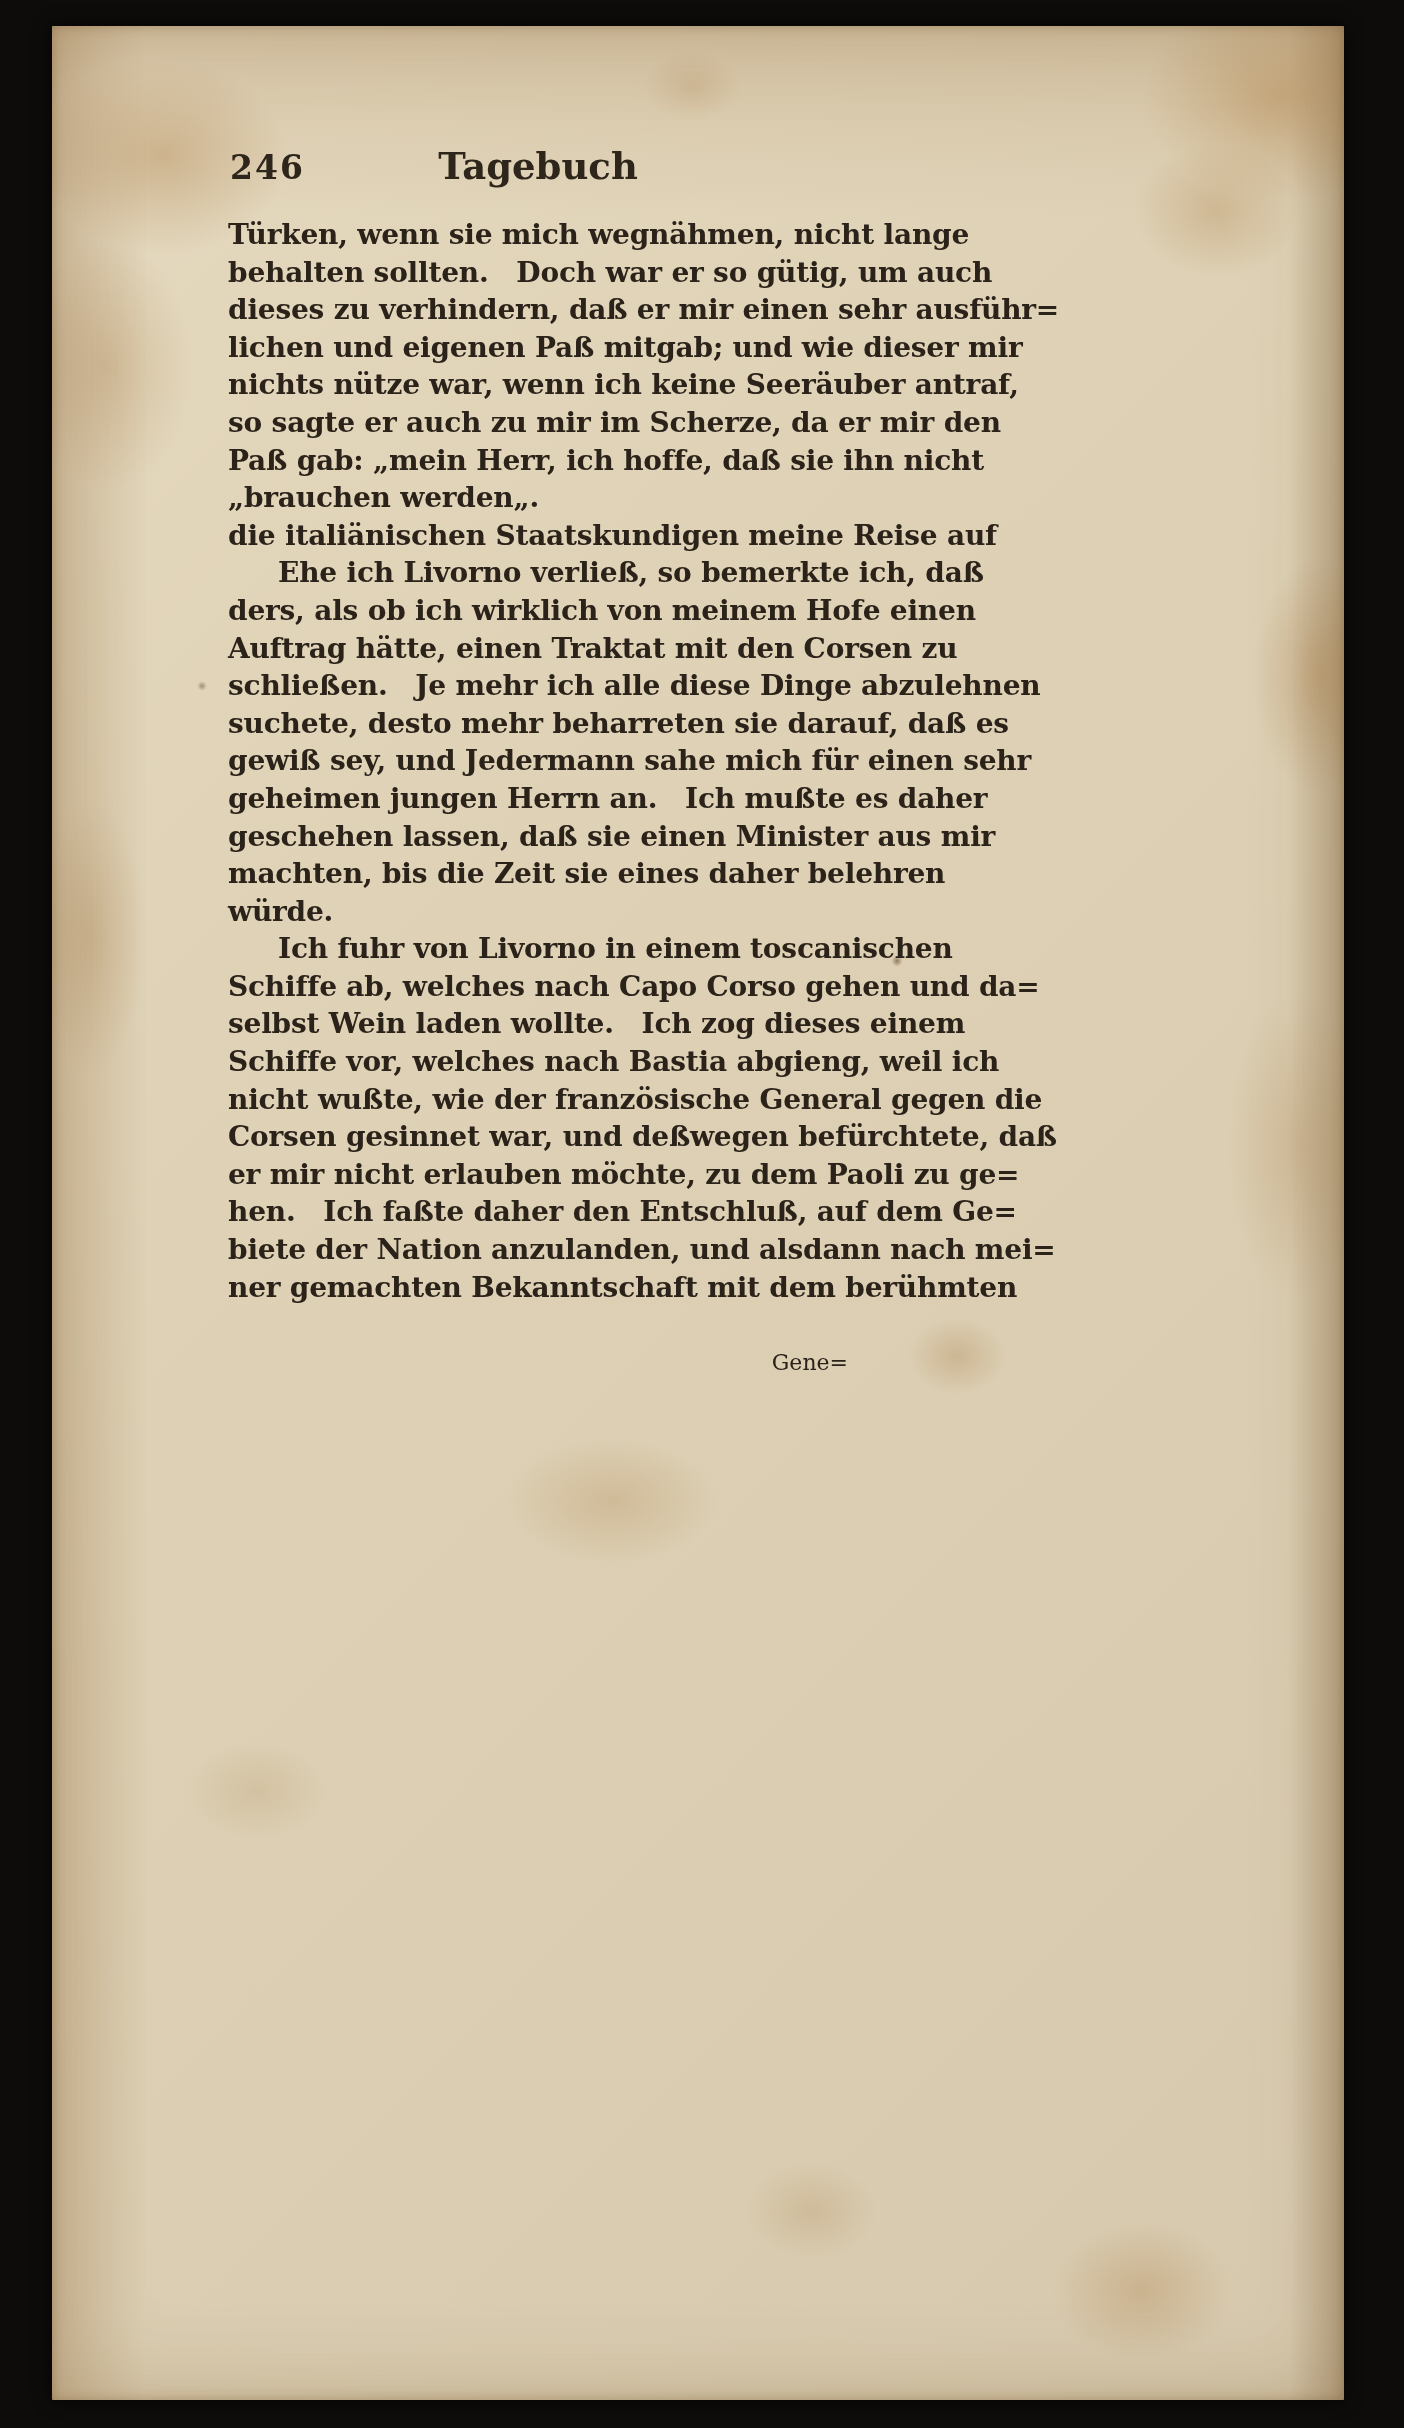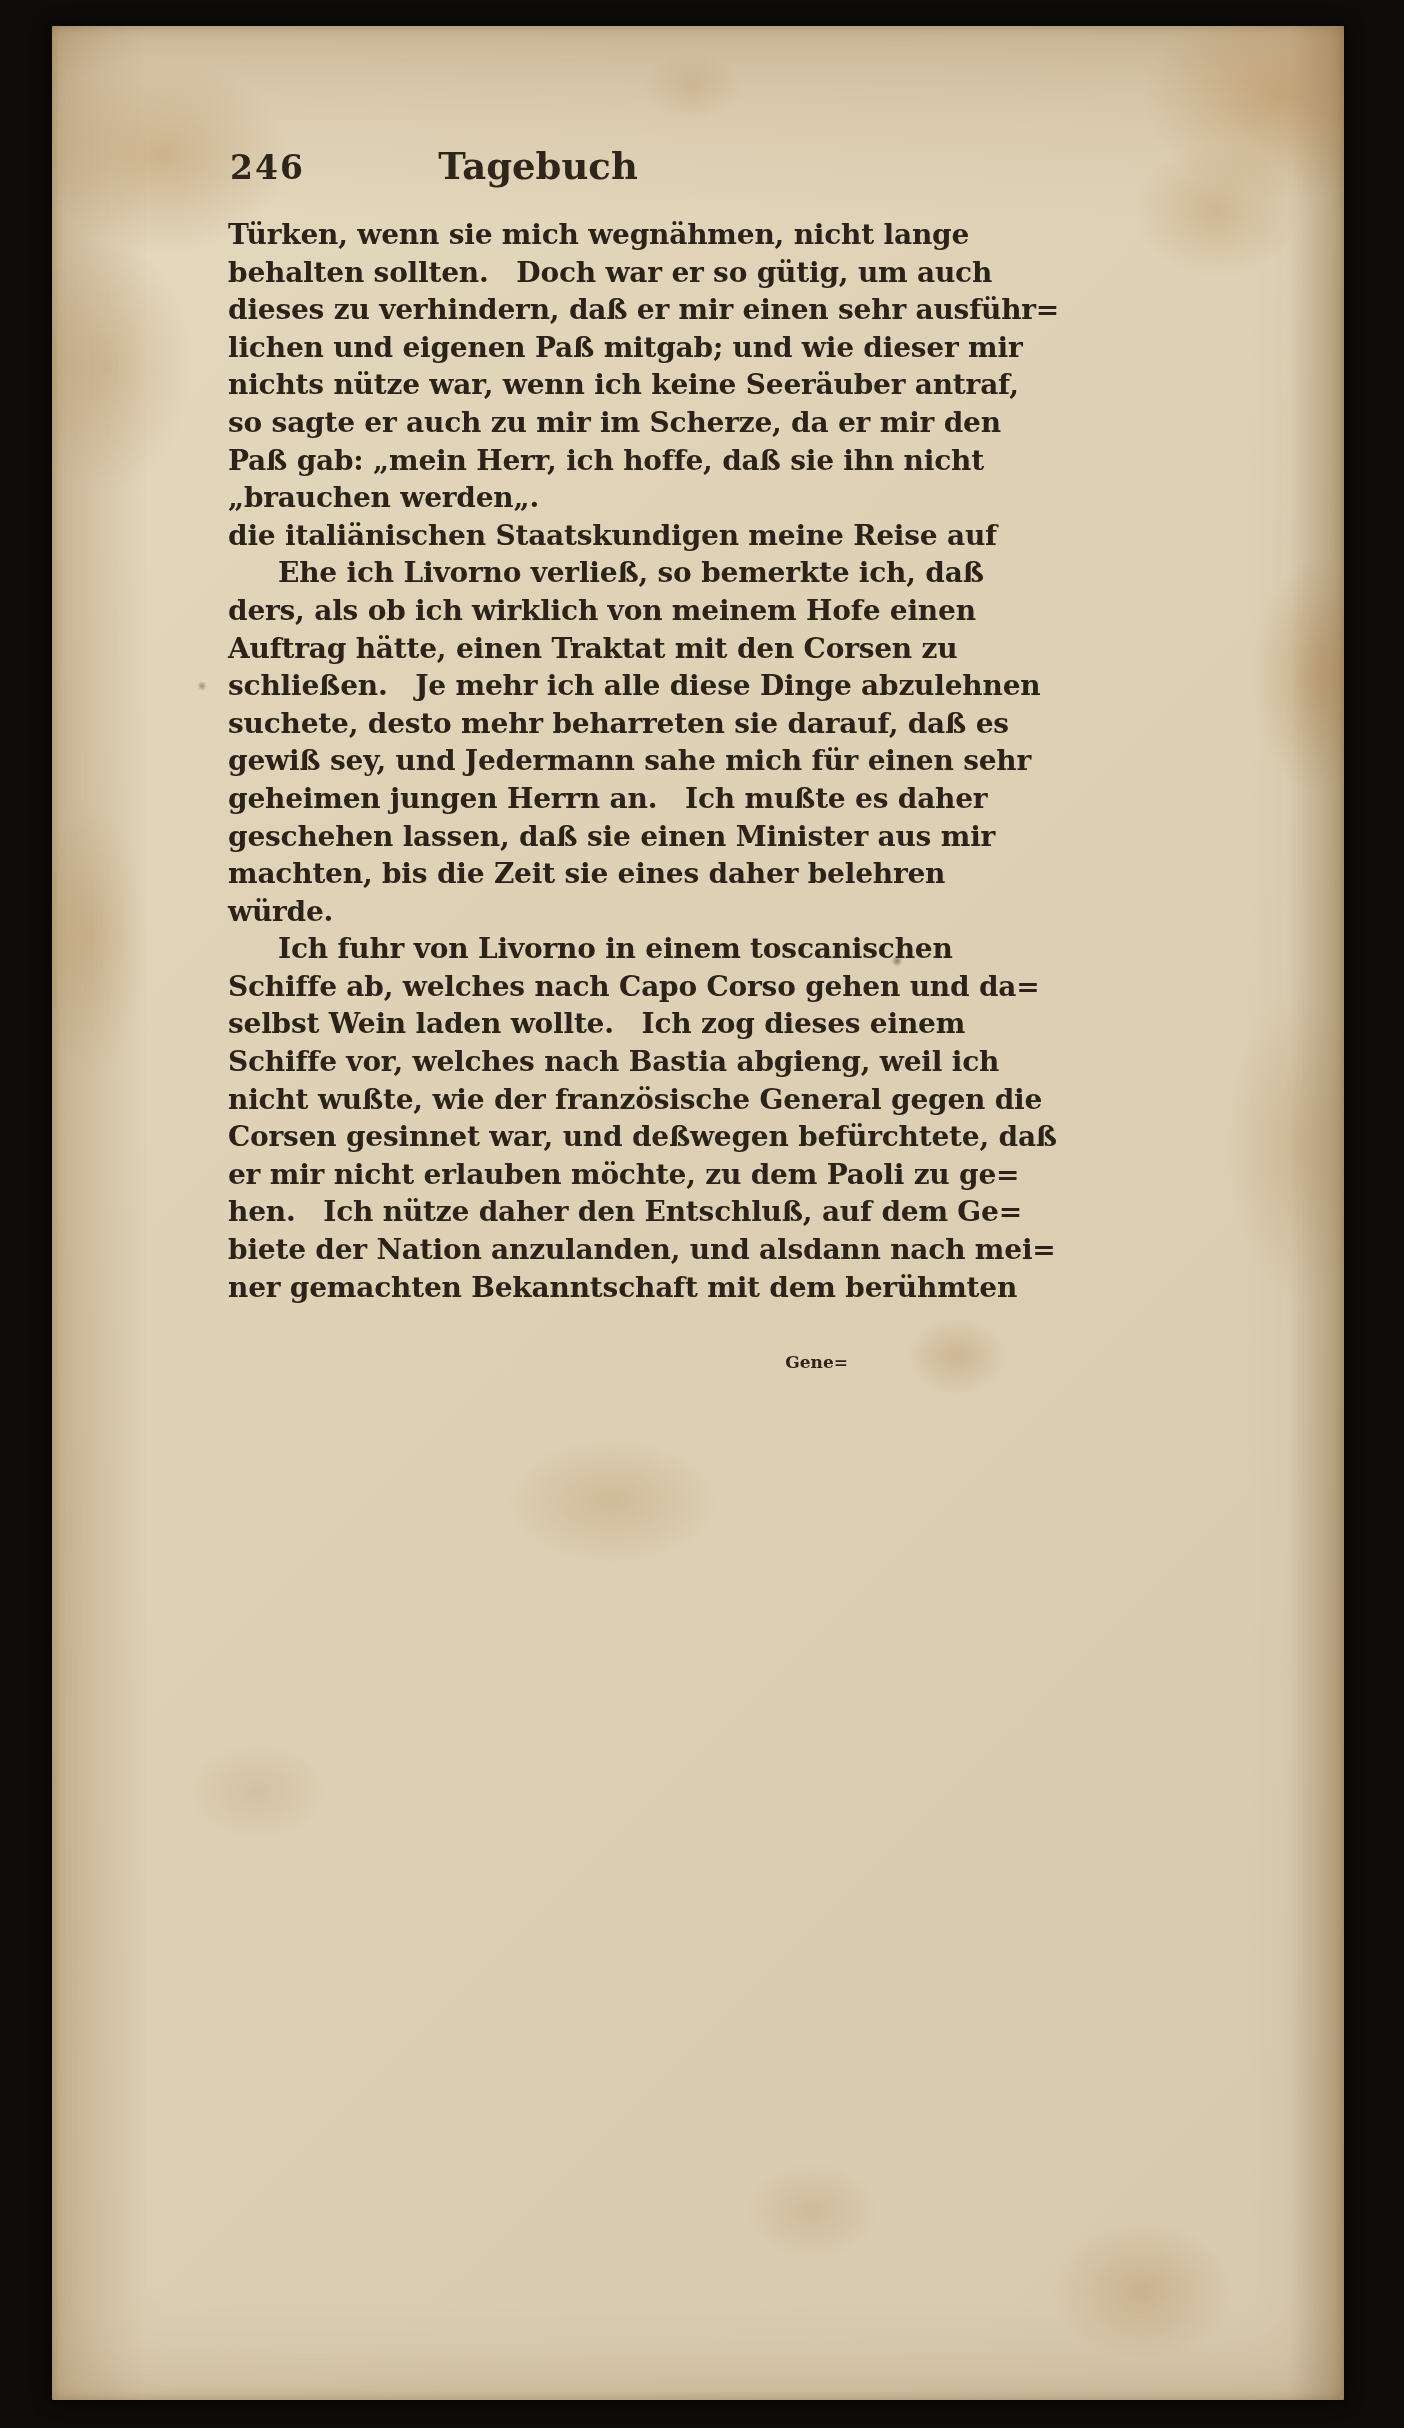--- a/index.html
+++ b/index.html
@@ -87,22 +87,22 @@
     white-space: nowrap;
   }
   .line.last { text-align-last: left; }
   .line.indent { text-indent: 50px; }
   .catchword {
     position: absolute;
     left: 176px;
     top: 1318px;
     width: 620px;
     text-align: right;
-    font-size: 17px;
-    font-weight: bold;
+    font-size: 22px;
+    font-weight: normal;
     color: #2b231a;
     line-height: 37.6px;
   }
 </style>
 </head>
 <body>
 
 <div class="scan">
   <div class="paper">
     <div class="pageheader">
@@ -129,19 +129,19 @@
         <div class="line">geschehen lassen, daß sie einen Minister aus mir</div>
         <div class="line">machten, bis die Zeit sie eines daher belehren</div>
         <div class="line last">würde.</div>
         <div class="line indent">Ich fuhr von Livorno in einem toscanischen</div>
         <div class="line">Schiffe ab, welches nach Capo Corso gehen und da=</div>
         <div class="line">selbst Wein laden wollte. Ich zog dieses einem</div>
         <div class="line">Schiffe vor, welches nach Bastia abgieng, weil ich</div>
         <div class="line">nicht wußte, wie der französische General gegen die</div>
         <div class="line">Corsen gesinnet war, und deßwegen befürchtete, daß</div>
         <div class="line">er mir nicht erlauben möchte, zu dem Paoli zu ge=</div>
-        <div class="line">hen. Ich nütze daher den Entschluß, auf dem Ge=</div>
+        <div class="line">hen. Ich faßte daher den Entschluß, auf dem Ge=</div>
         <div class="line">biete der Nation anzulanden, und alsdann nach mei=</div>
         <div class="line last">ner gemachten Bekanntschaft mit dem berühmten</div>
       </div>
     <div class="catchword">Gene=</div>
   </div>
 </div>
 
 </body></html>

